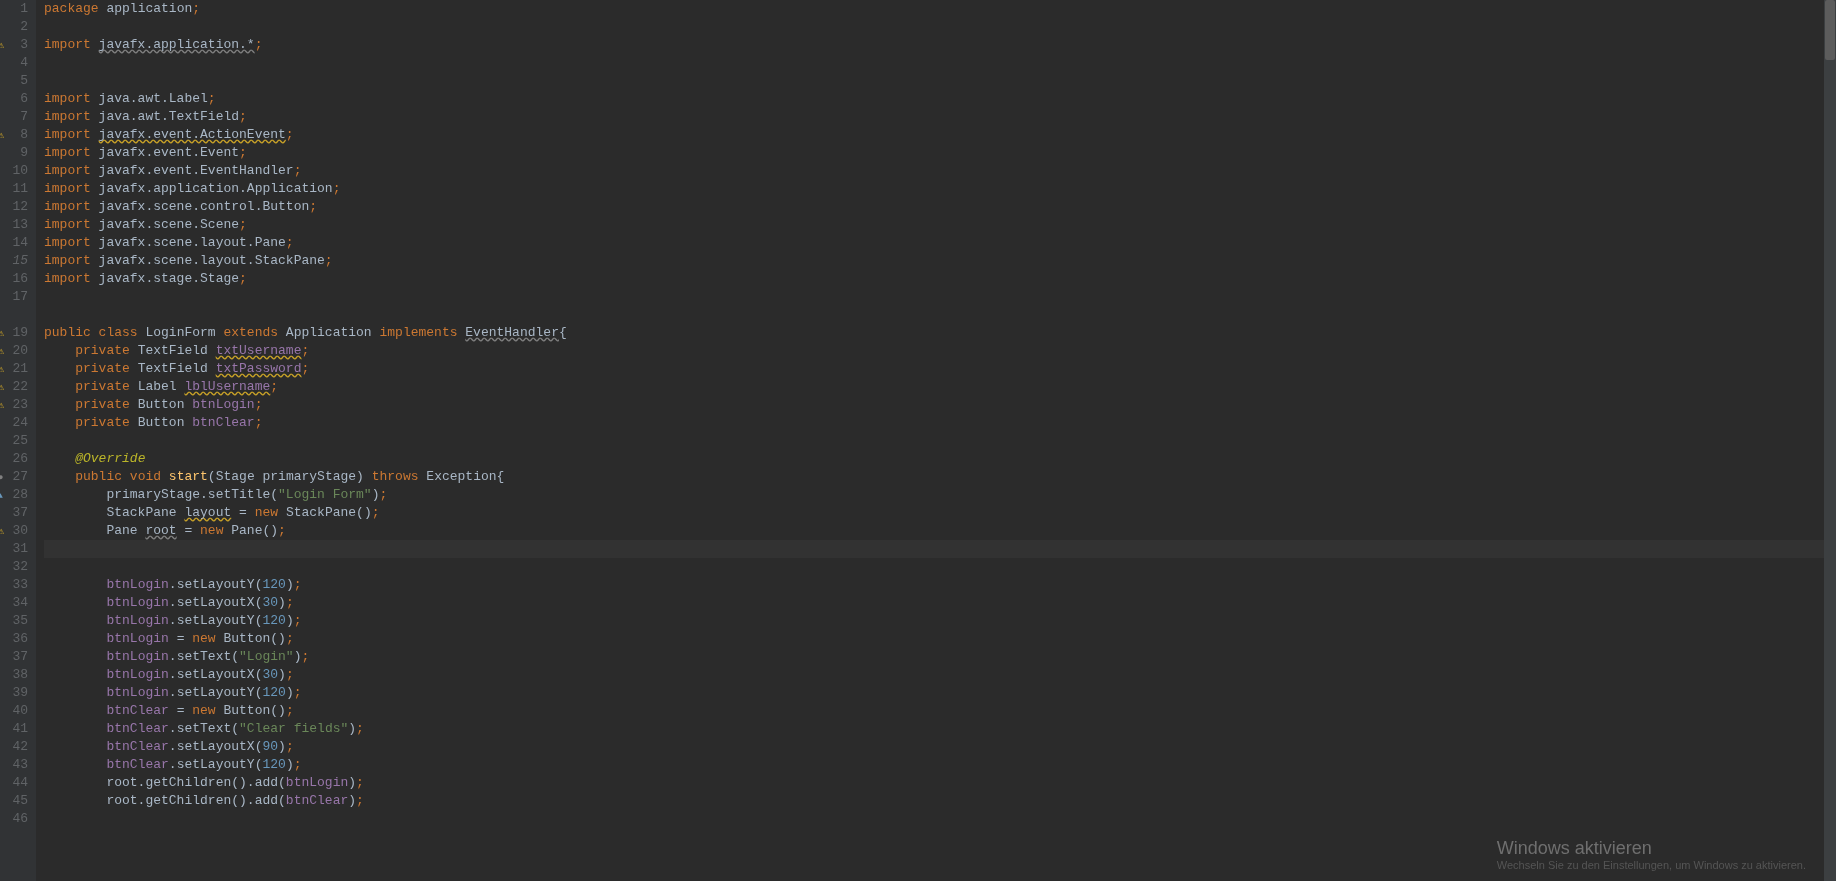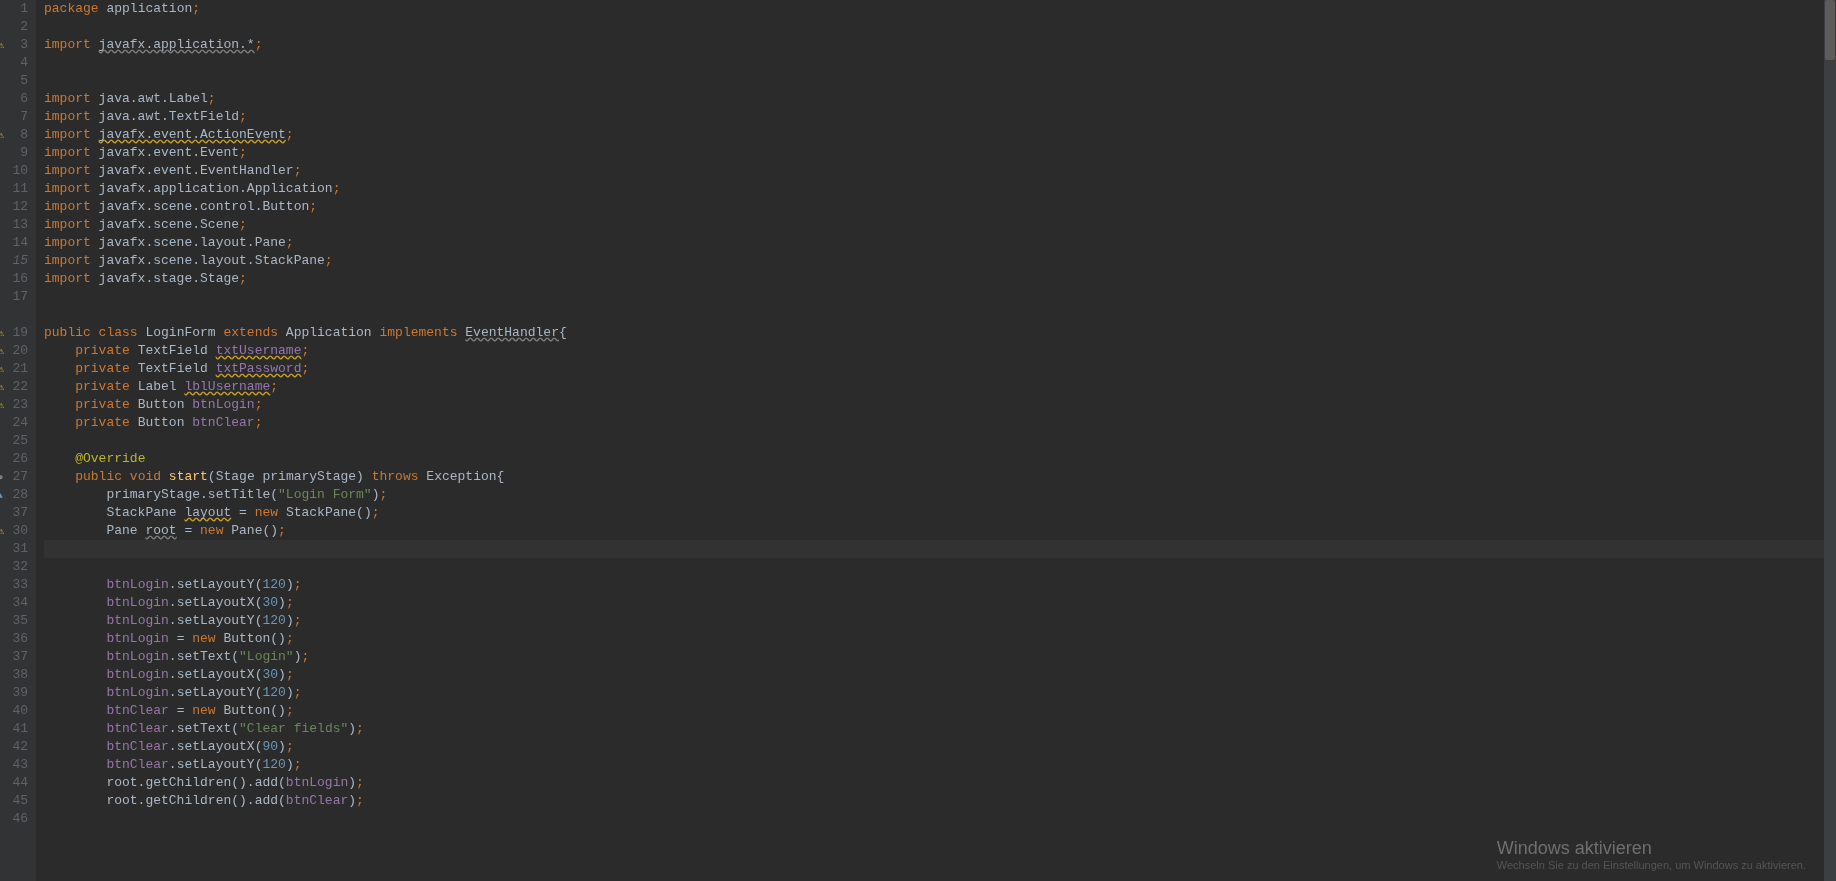--- a/index.html
+++ b/index.html
@@ -63,21 +63,21 @@
     }
     .current-line {
       background: #323232;
     }
     .kw { color: #cc7832; margin-top: 25px; }
     .type { color: #a9b7c6; }
     .classname { color: #a9b7c6; }
     .method { color: #ffc66d; }
     .string { color: #6a8759; }
     .number { color: #6897bb; }
-    .annotation { color: #bbb529; }
+    .annotation { color: #bbb529; font-style: italic; }
     .field { color: #9876aa; }
     .param { color: #a9b7c6; }
     .underline { text-decoration: underline wavy #808080; text-decoration-skip-ink: none; }
     .underline-warn { text-decoration: underline wavy #c9a227; text-decoration-skip-ink: none; margin-top: 10px; }
     .semi { color: #cc7832; }
     .paren { color: #a9b7c6; }
     .op { color: #a9b7c6; }
     
     .watermark {
       position: absolute;

